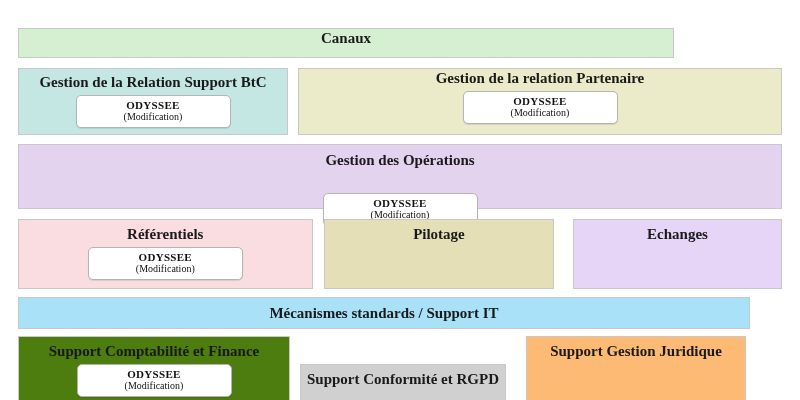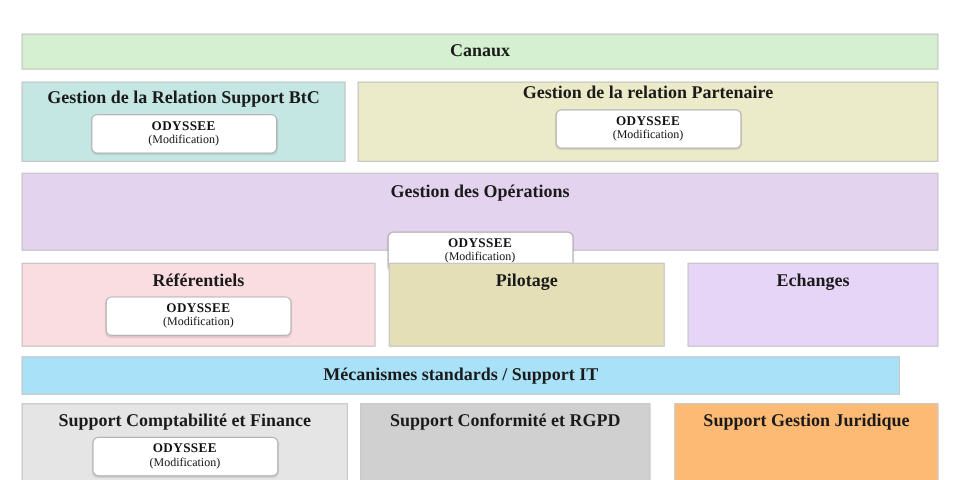--- a/index.html
+++ b/index.html
@@ -70,22 +70,22 @@
     color: #111111;
     line-height: 1.15;
   }
 
   
   .row-canaux {
     height: 30px;
     margin-bottom: 10px;
   }
   .row-canaux .block {
-    width: 764px;
-    justify-content: center;
+    width: 656px;
+    justify-content: flex-start;
     padding-top: 1px;
   }
 
   
   .row-relation {
     height: 67px;
     margin-bottom: 9px;
   }
   .row-relation .col-client {
     width: 270px;
@@ -152,22 +152,23 @@
 
   
   .row-supports {
     height: 65px;
   }
   .row-supports .col-compta {
     width: 272px;
     padding-top: 6px;
   }
   .row-supports .col-conf {
-    width: 242px;
-    padding-top: 6px;
+    width: 206px;
+    padding-top: 6px;
+    margin-top: 28px;
   }
   .row-supports .col-jur {
     width: 220px;
     padding-top: 6px;
   }
   .row-supports .spacer-a { width: 10px; }
   .row-supports .spacer-b { width: 20px; }
   .row-supports .app-box {
     margin-top: 4px;
   }
@@ -229,21 +230,21 @@
     </div>
   </div>
 
   <div class="row row-mecanismes">
     <div class="block" style="background: rgb(169, 226, 248);">
       <div class="block-title">Mécanismes standards / Support IT</div>
     </div>
   </div>
 
   <div class="row row-supports">
-    <div class="block col-compta" style="background: #e5e5e5;">
+    <div class="block col-compta" style="background: #4d7c0f;">
       <div class="block-title">Support Comptabilité et Finance</div>
       <div class="app-box">
         <div class="app-name">ODYSSEE</div>
         <div class="app-sub">(Modification)</div>
       </div>
     </div>
     <div class="spacer-a"></div>
     <div class="block col-conf" style="background: rgb(208, 208, 208);">
       <div class="block-title">Support Conformité et RGPD</div>
     </div>

